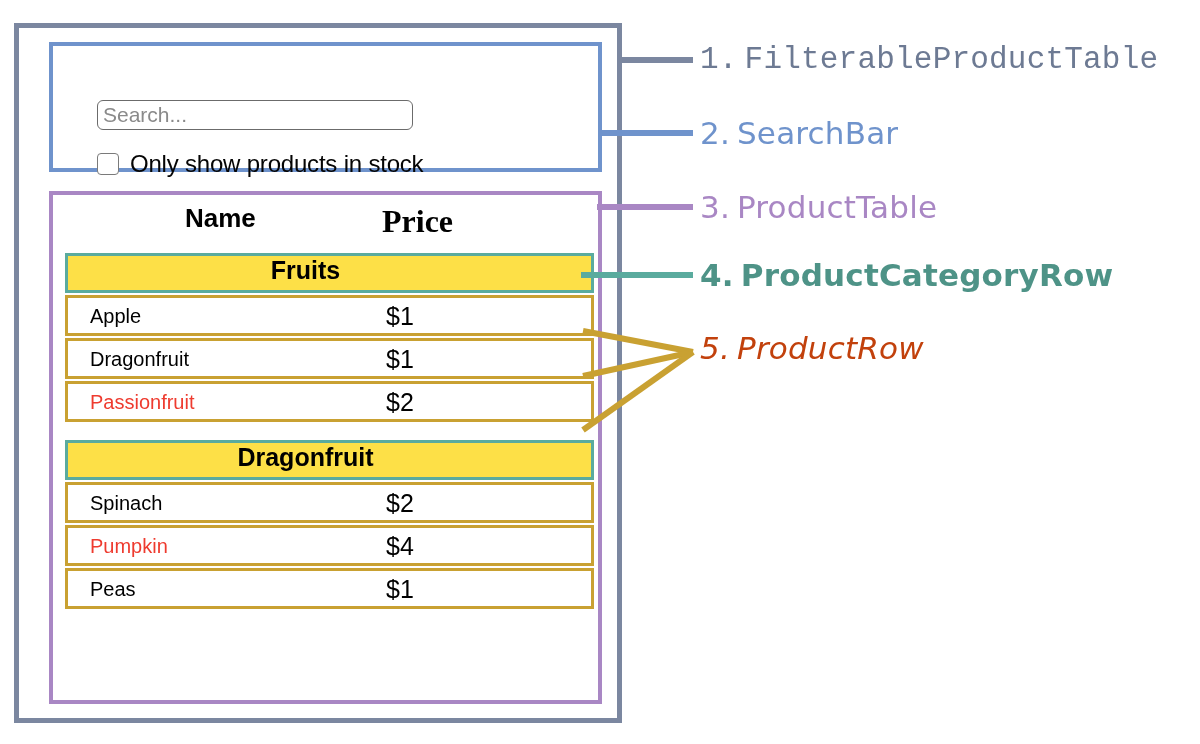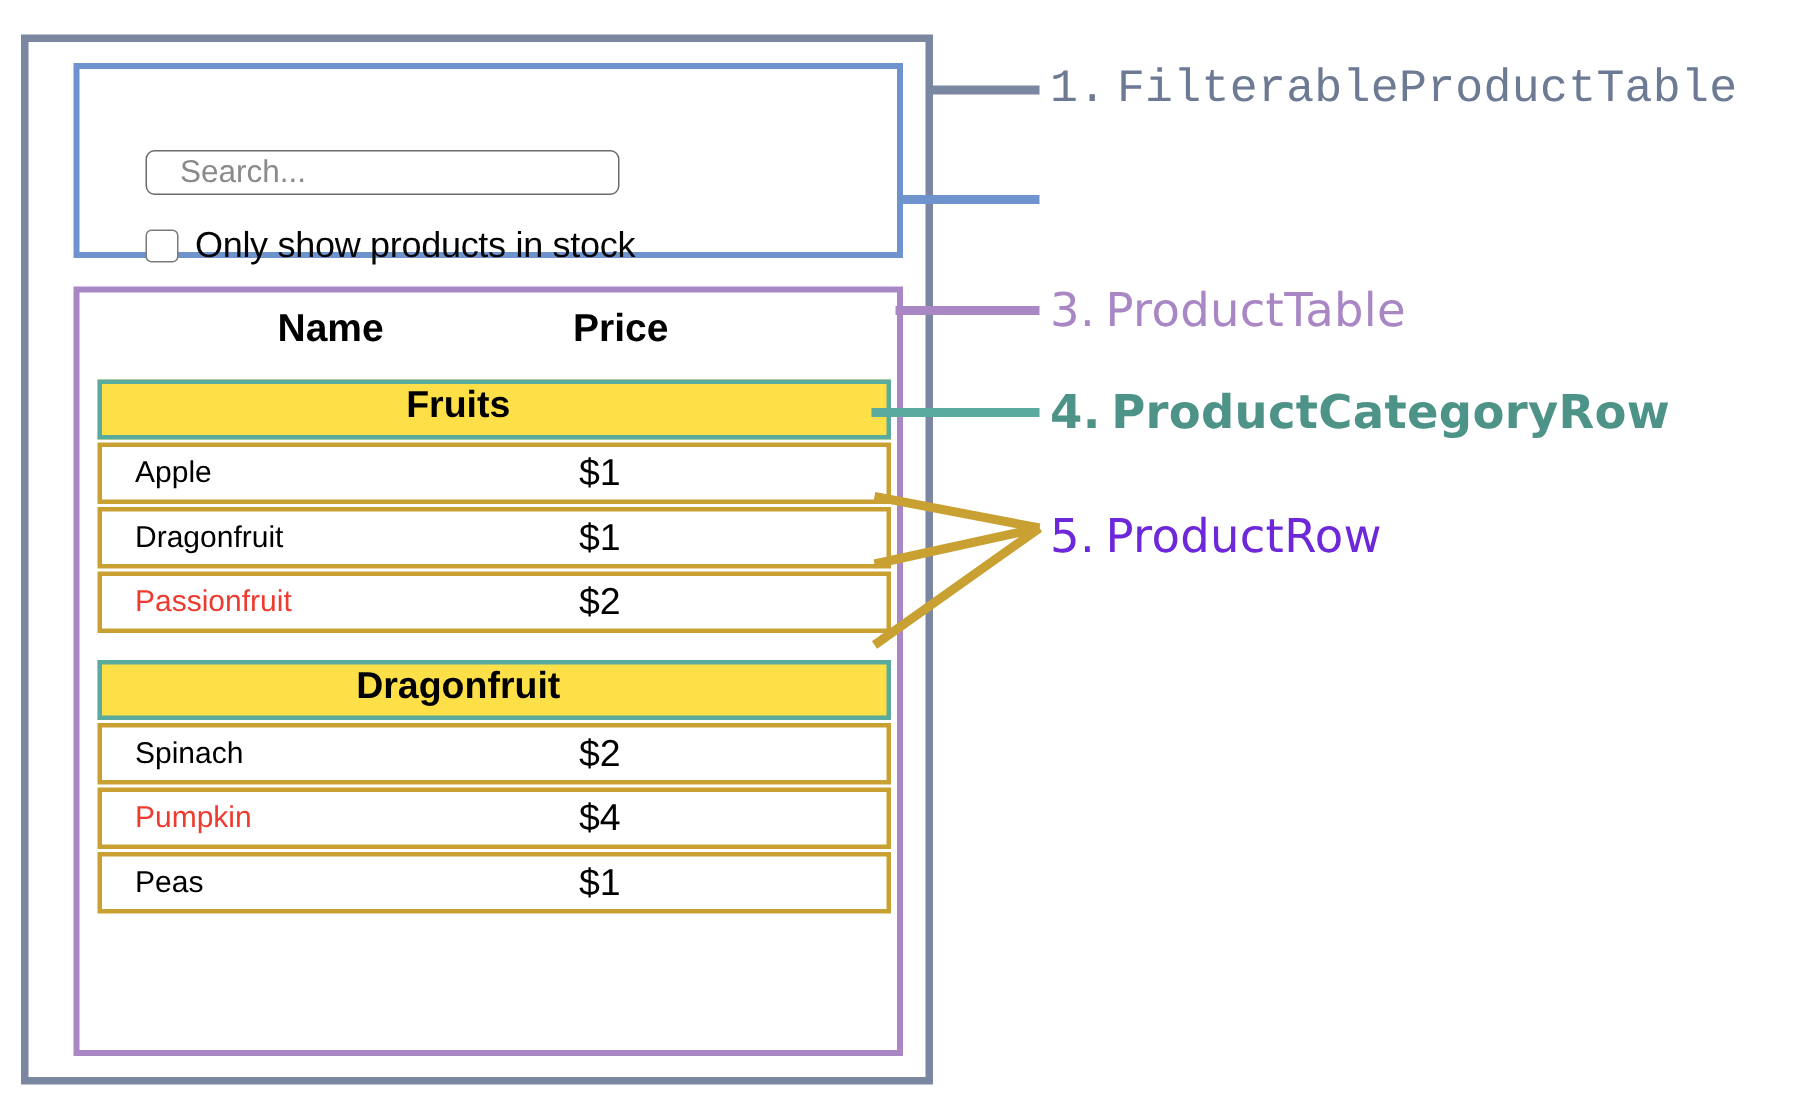--- a/index.html
+++ b/index.html
@@ -65,21 +65,21 @@
     top: 54px;
     width: 316px;
     height: 30px;
     box-sizing: border-box;
     border: 1.6px solid #6b6b6b;
     border-radius: 6px;
     background: #ffffff;
     font-family: "Liberation Sans", sans-serif;
     font-size: 21px;
     color: #1a1a1a;
-    padding: 0 22px;
+    padding: 0 5px;
     line-height: 26px;
     outline: none;
   }
   .search-input::placeholder {
     color: #8a8a8a;
     opacity: 1;
   }
 
   .stock-filter-row {
     position: absolute;
@@ -133,22 +133,22 @@
     top: 0;
     font-family: "Liberation Sans", sans-serif;
     font-size: 26px;
     font-weight: bold;
     color: #000000;
   }
   .th-price {
     position: absolute;
     left: 329px;
     top: 0;
-    font-family: Liberation Sans, sans-serif;
-    font-size: 26px;
+    font-family: Liberation Serif, serif;
+    font-size: 32px;
     font-weight: bold;
     color: #000000;
   }
 
   .rows-area {
     position: absolute;
     left: 12px;
     top: 58px;
     width: 529px;
   }
@@ -320,24 +320,27 @@
 
     <line x1="583" y1="331" x2="693" y2="352" stroke="#c9a132" stroke-width="6" stroke-linecap="butt"></line>
     <line x1="583" y1="376" x2="693" y2="352" stroke="#c9a132" stroke-width="6" stroke-linecap="butt"></line>
     <line x1="583" y1="430" x2="693" y2="352" stroke="#c9a132" stroke-width="6" stroke-linecap="butt"></line>
   </svg>
 
   <div class="annotations">
     <div class="annotation-label" style="left: 700px; top: 42px; color: rgb(109, 122, 147); font-family: Liberation Mono, monospace;">
       <span class="annotation-num">1.</span><span>FilterableProductTable</span>
     </div>
+    <div class="annotation-label" style="left: 700px; top: 115px; color: rgb(111, 147, 204);">
+      <span class="annotation-num">2.</span><span>SearchBar</span>
+    </div>
     <div class="annotation-label" style="left: 700px; top: 189px; color: rgb(169, 135, 196);">
       <span class="annotation-num">3.</span><span>ProductTable</span>
     </div>
     <div class="annotation-label" style="left: 700px; top: 257px; color: rgb(78, 147, 135); font-weight: bold;">
       <span class="annotation-num">4.</span><span>ProductCategoryRow</span>
     </div>
-    <div class="annotation-label" style="left: 700px; top: 340px; color: #6d28d9;">
+    <div class="annotation-label" style="left: 700px; top: 330px; color: #c2410c; font-style: italic;">
       <span class="annotation-num">5.</span><span>ProductRow</span>
     </div>
   </div>
 
 </div>
 
 </body></html>

